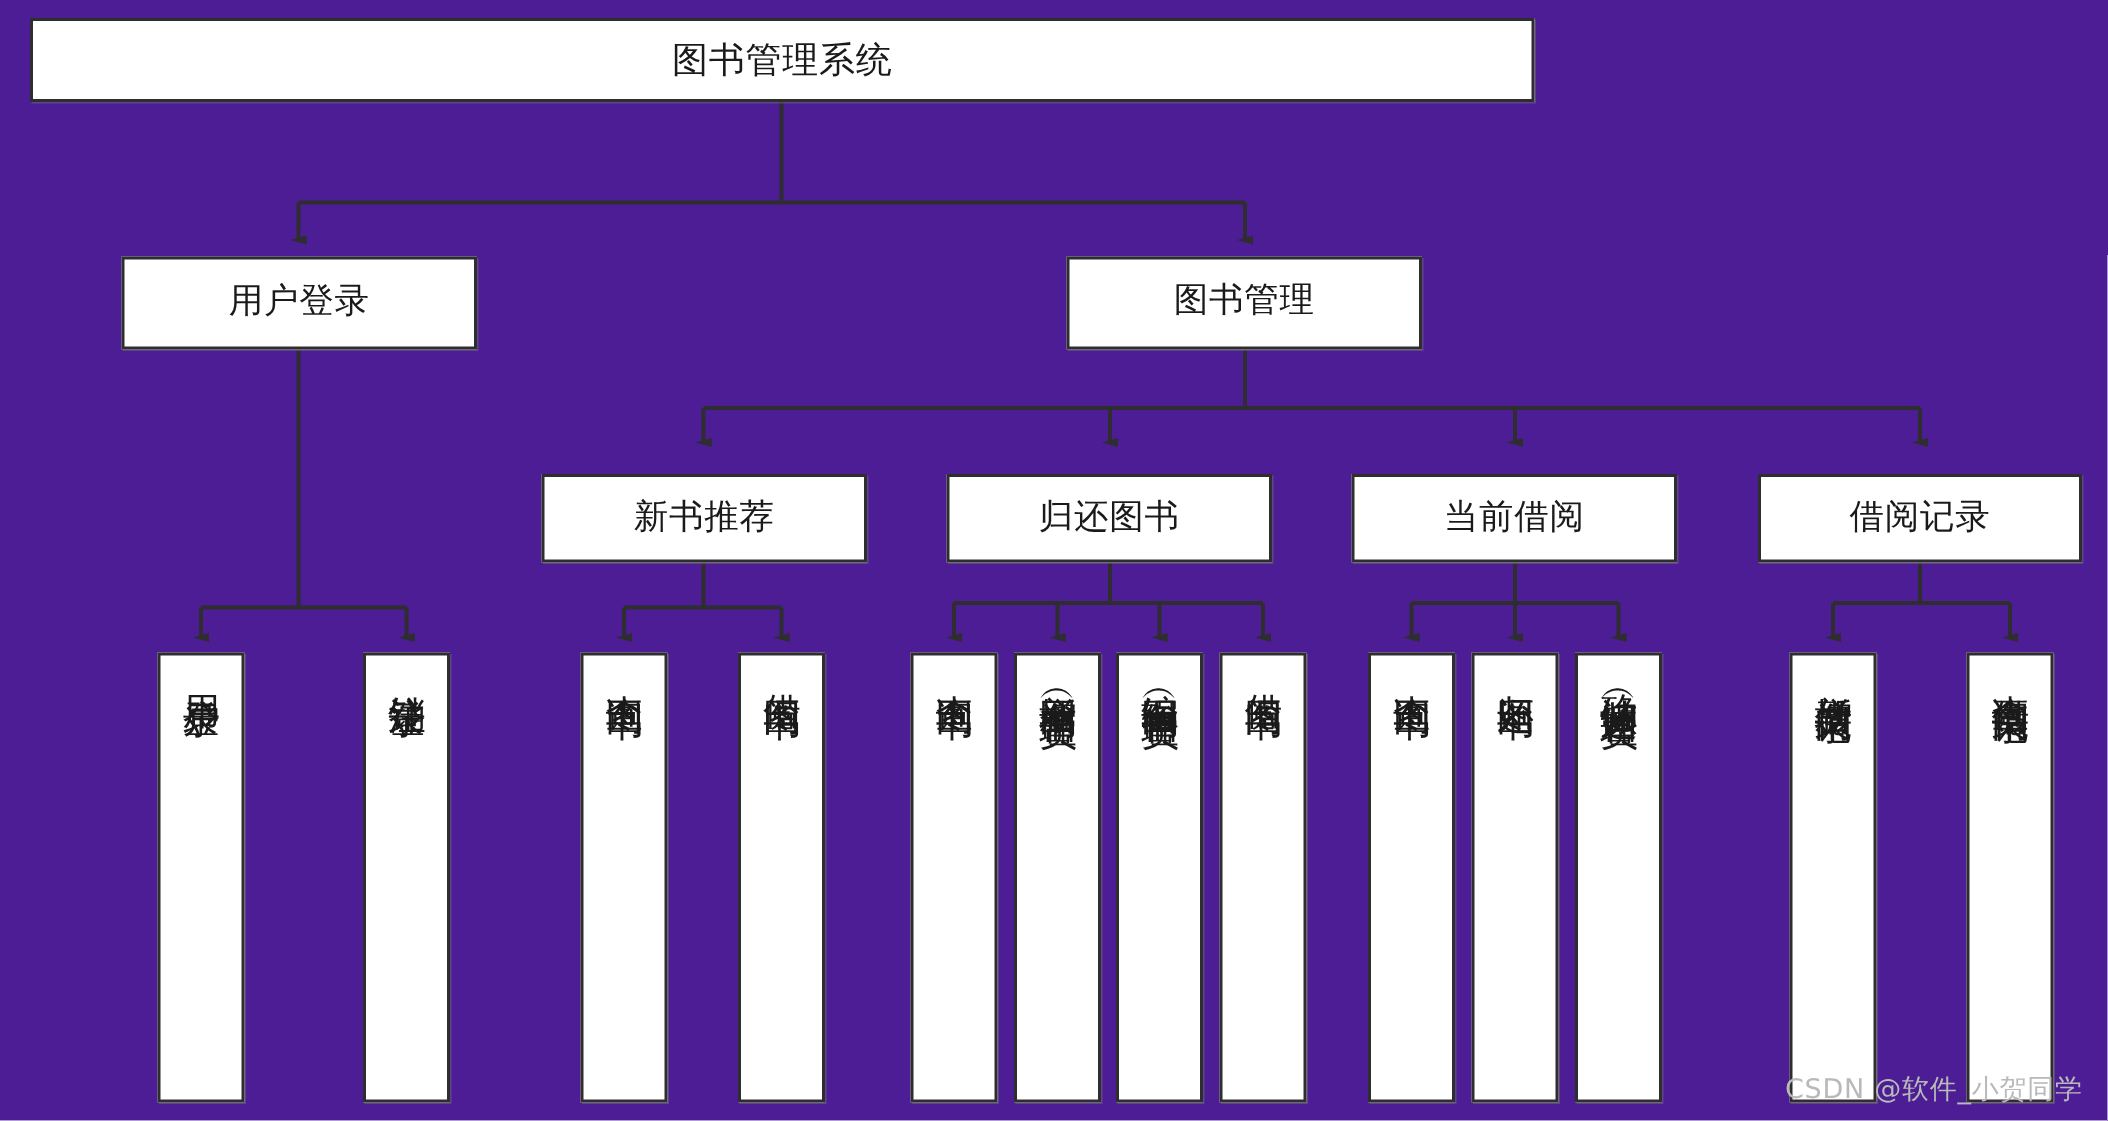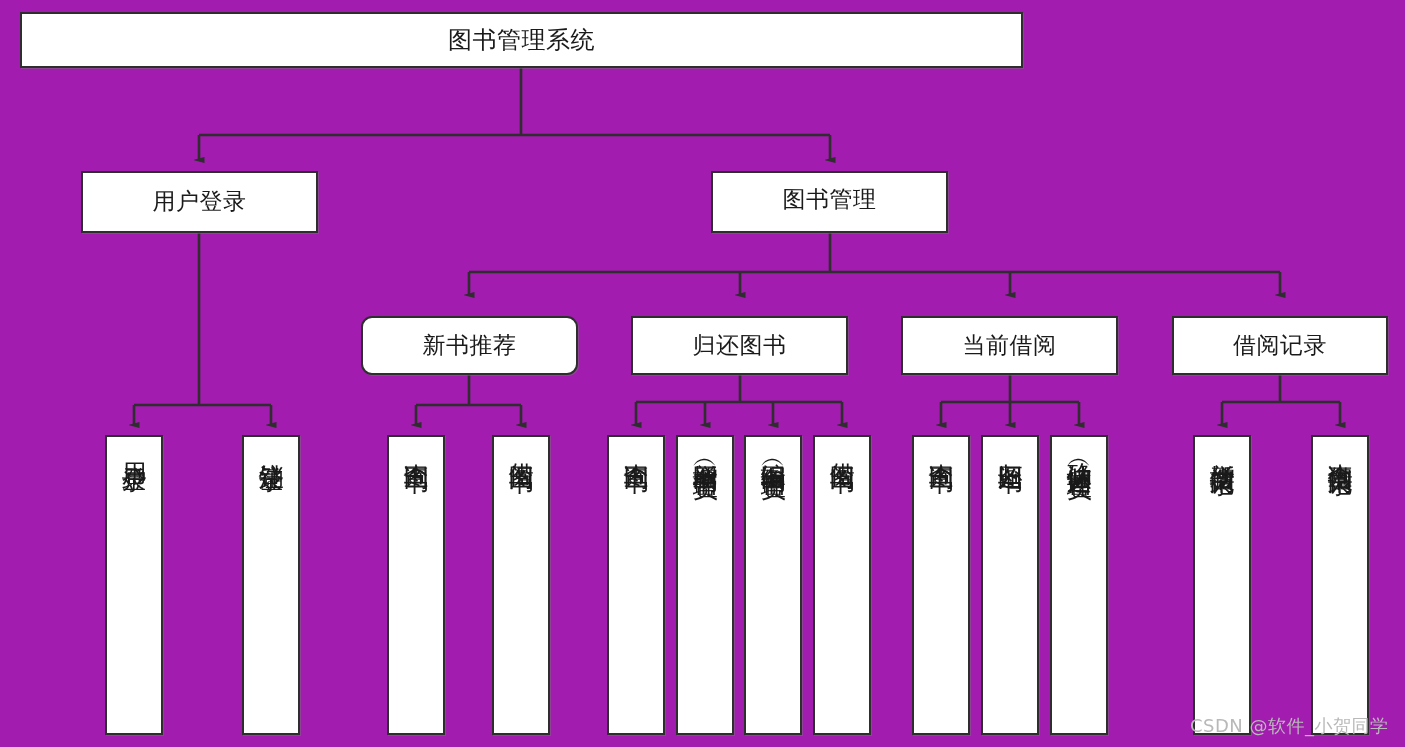--- a/index.html
+++ b/index.html
@@ -7,21 +7,21 @@
     padding: 0;
     background: #ffffff;
   }
   body {
     font-family: "DejaVu Sans", "Liberation Sans", sans-serif;
   }
   #canvas {
     position: relative;
     width: 1405px;
     height: 747px;
-    background: #a21caf;
+    background: #4c1d95;
     overflow: hidden;
   }
   svg.edges {
     position: absolute;
     left: 0;
     top: 0;
     width: 1405px;
     height: 747px;
     pointer-events: none;
   }
@@ -128,21 +128,21 @@
     <span class="label">图书管理系统</span>
   </div>
 
   <div class="node horiz" style="left:81px; top:171px; width:237px; height:62px;">
     <span class="label">用户登录</span>
   </div>
   <div class="node horiz" style="left:711px; top:171px; width:237px; height:62px;font-family:Liberation Mono, monospace;">
     <span class="label">图书管理</span>
   </div>
 
-  <div class="node horiz" style="left:361px; top:316px; width:217px; height:59px;border-radius:11px;">
+  <div class="node horiz" style="left:361px; top:316px; width:217px; height:59px;">
     <span class="label">新书推荐</span>
   </div>
   <div class="node horiz" style="left:631px; top:316px; width:217px; height:59px;">
     <span class="label">归还图书</span>
   </div>
   <div class="node horiz" style="left:1172px; top:316px; width:216px; height:59px;">
     <span class="label">借阅记录</span>
   </div>
   <div class="node horiz" style="left:901px; top:316px; width:217px; height:59px;">
     <span class="label">当前借阅</span>

